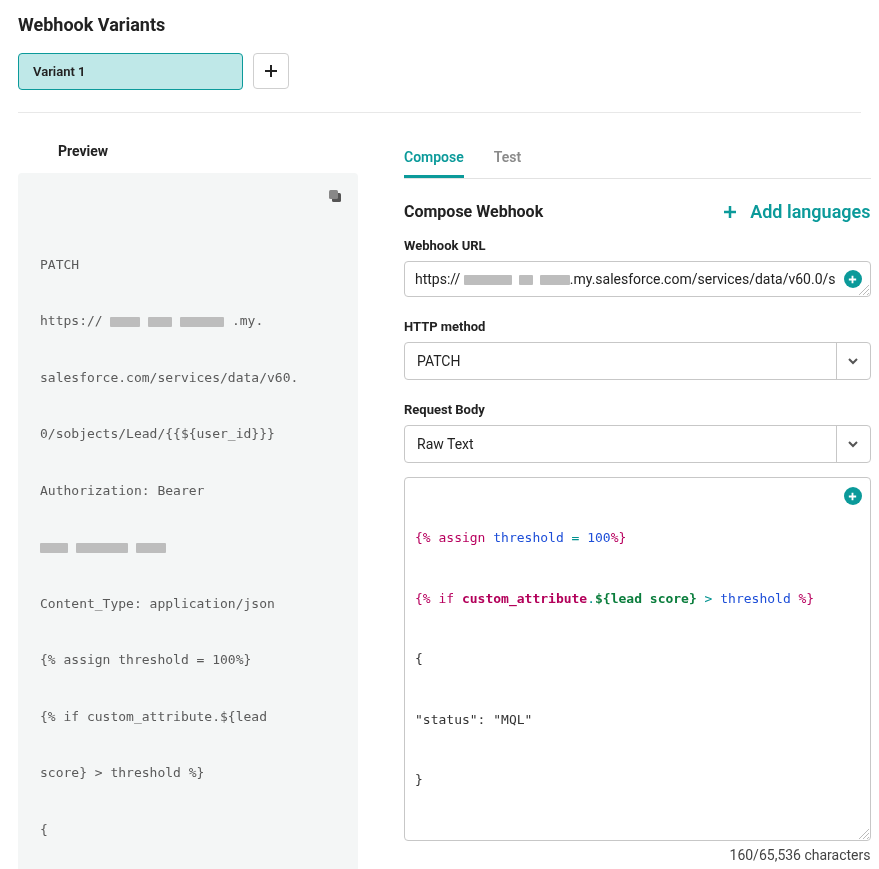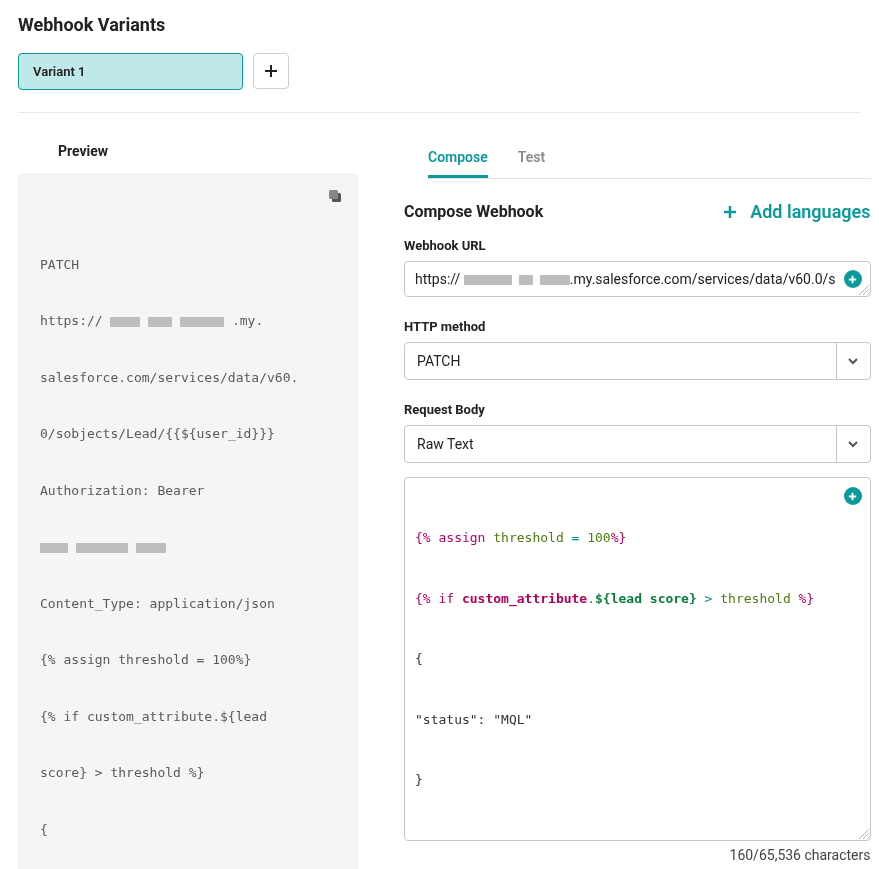--- a/index.html
+++ b/index.html
@@ -8,21 +8,21 @@
   .variant-bar { display: flex; gap: 10px; margin-bottom: 22px; align-items: stretch; }
   .variant-pill { background: #BFE8E8; border: 1px solid #0B9A9A; border-radius: 4px; padding: 10px 14px; font-size: 13px; font-weight: 600; width: 225px; }
   .add-variant { width: 36px; height: 36px; border: 1px solid #cfcfcf; display:flex; align-items:center; justify-content:center; border-radius:4px; cursor:pointer; }
   .add-variant svg { stroke:#222; }
   hr.divider { border:none; border-top:1px solid #e8e8e8; margin: 6px 0 30px 0; }
   .layout { display:grid; grid-template-columns: 340px 1fr; gap: 46px; }
   .section-heading { font-size: 14px; font-weight: 700; margin-bottom: 14px; padding-left: 40px; }
   .preview-box { position:relative; background:#f4f6f6; border-radius:4px; padding: 26px 22px 22px 22px; font-family: Menlo, Monaco, Consolas, monospace; font-size: 13px; color:#5a5a5a; line-height:1.45; white-space: pre-wrap; word-break: break-word; min-height: 340px; }
   .copy-btn { position:absolute; top:10px; right:10px; width:26px; height:26px; display:flex; align-items:center; justify-content:center; cursor:pointer; }
 
-  .tabs { border-bottom:1px solid #e2e2e2; margin-bottom: 22px; display:flex; gap: 30px; margin-left: 24px; }
+  .tabs { border-bottom:1px solid #e2e2e2; margin-bottom: 22px; display:flex; gap: 30px; }
   .tab { padding: 6px 0 10px 0; font-size: 14px; font-weight:600; color:#8a8a8a; border-bottom:3px solid transparent; cursor:pointer; }
   .tab.active { color:#0B9A9A; border-bottom-color:#0B9A9A; }
 
   .compose-header { display:flex; justify-content:space-between; align-items:center; margin-bottom: 16px; }
   .compose-title { font-size: 16px; font-weight:700; }
   .link-action { display:flex; align-items:center; gap:12px; color:#0B9A9A; font-size:18px; font-weight:600; cursor:pointer; }
 
   .field-label { font-size: 13px; font-weight:700; margin-bottom:8px; }
 
   .input-wrap { position:relative; margin-bottom: 22px; }
@@ -34,21 +34,21 @@
   .plus-badge { width:18px; height:18px; border-radius:50%; background:#0B9A9A; display:inline-flex; align-items:center; justify-content:center; cursor:pointer; position:absolute; right:9px; }
   .plus-badge svg { stroke:#fff; }
   .pb-inside-input { top:50%; transform:translateY(-50%); }
   .drag-handle { position:absolute; right:2px; bottom:2px; pointer-events:none; }
 
   .textarea-box { padding:10px 30px 10px 10px; font-family:Menlo,Monaco,Consolas,monospace; font-size:13px; line-height:1.55; color:#333; min-height:108px; white-space:pre-wrap; position:relative; }
   .char-counter { text-align:right; font-size:14px; color:#444; margin-top:6px; margin-bottom: 22px; }
 
   .c-brace { color:#B8005E; }
   .c-cyan { color:#00928F; }
-  .c-blue { color:#4d7c0f;margin-top:44px; }
+  .c-blue { color:#1d4ed8;margin-top:44px; }
   .c-magenta { color:#b3005a; font-weight:600; }
   .c-green { color:#0a7d3c; font-weight:600; }
 
   .redacted { display:inline-block; background:#bdbdbd; height:10px; border-radius:1px; vertical-align:middle; }
 </style>
 </head>
 <body>
 
 <div class="page-title">Webhook Variants</div>
 

